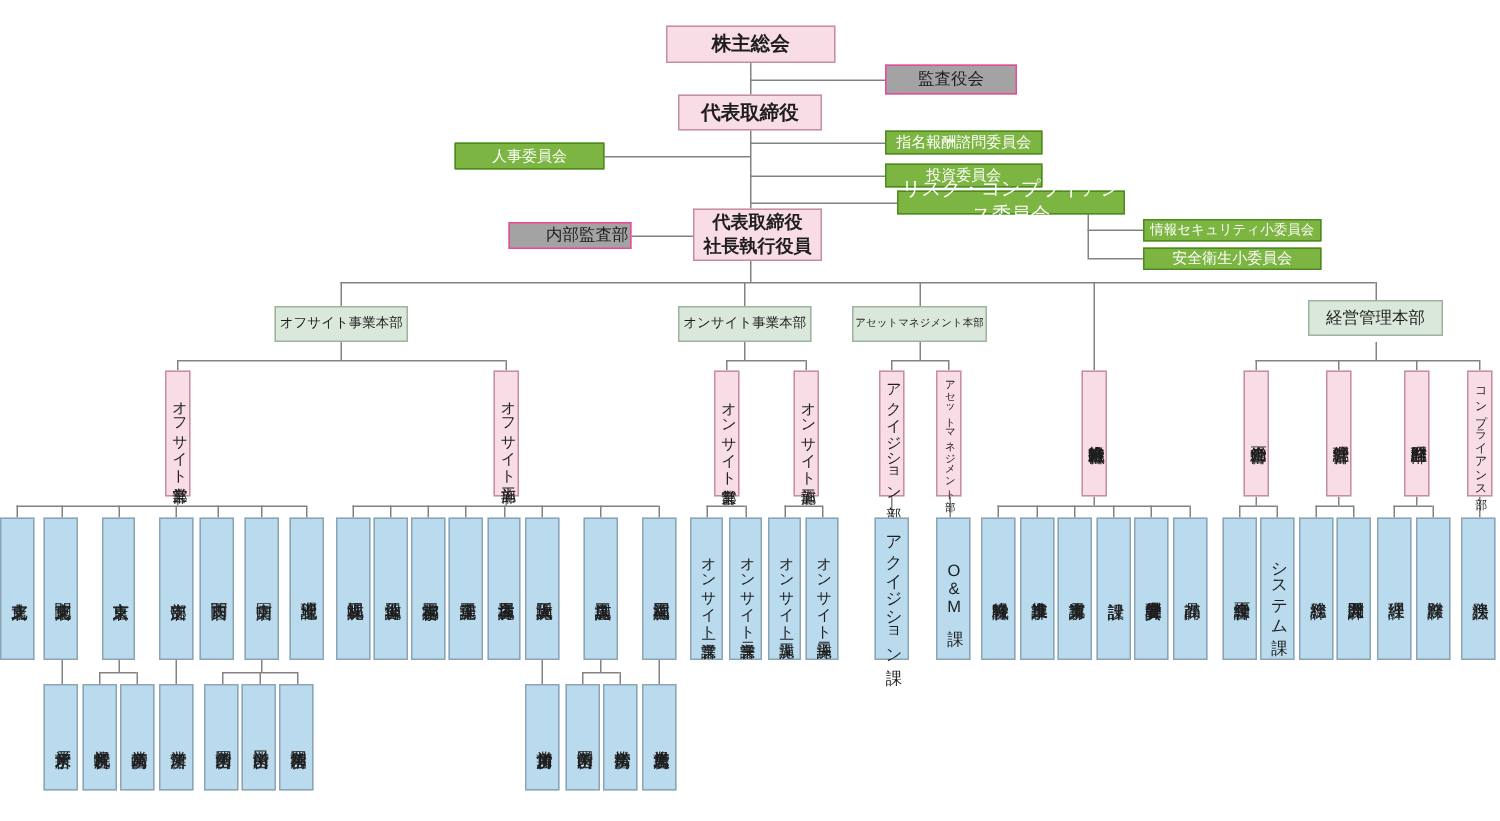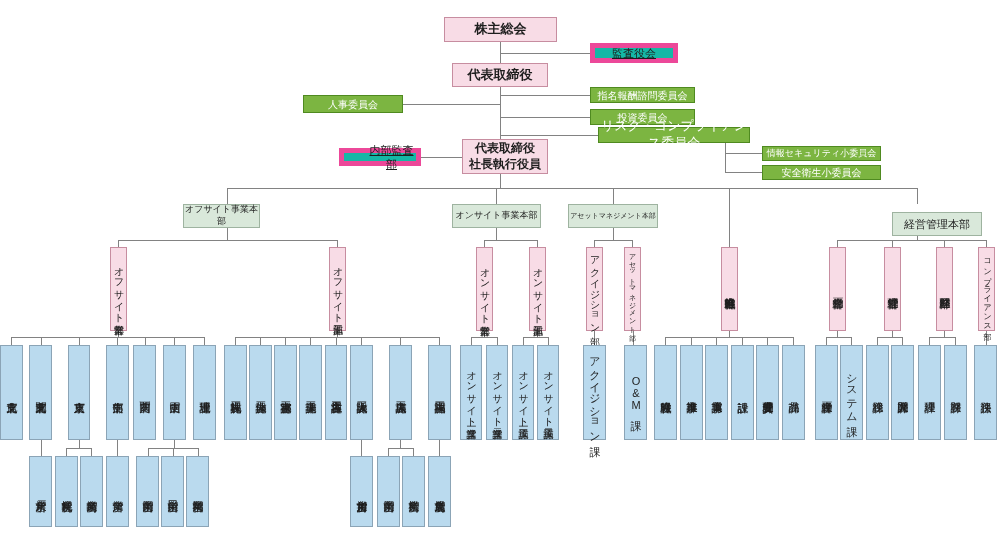--- a/index.html
+++ b/index.html
@@ -10,21 +10,21 @@
   .box{
     position:absolute;box-sizing:border-box;
     display:flex;align-items:center;justify-content:center;
     text-align:center;color:#1e1e1e;line-height:1.3;white-space:pre-line;
   }
   .vert{writing-mode:vertical-rl;text-orientation:upright;line-height:1;}
   .bold{font-weight:bold;}
   .pink{background:#f8dce6;border:1px solid #c78da0;}
   .green{background:#7cb541;border:1px solid #4f8a20;color:#ffffff;}
   .lightgreen{background:#d9e8da;border:1px solid #9eb3a0;}
-  .lavender{background:#14b8a6;border:5px solid #ec4899;text-decoration:underline;}
+  .lavender{background:#a3a3a3;border:1px solid #ec4899;}
   .blue{background:#badaee;border:1px solid #8ba4b6;}
   .ln{position:absolute;background:#828282;}
 </style>
 </head>
 <body>
 
 <div class="canvas">
     <div class="ln" style="left: 500px; top: 53px; width: 90px; height: 1px;"></div>
     <div class="ln" style="left: 403px; top: 104px; width: 97px; height: 1px;"></div>
     <div class="ln" style="left: 500px; top: 95px; width: 90px; height: 1px;"></div>
@@ -131,24 +131,24 @@
     <div class="box pink bold" style="left: 452px; top: 63px; width: 96px; height: 24px; font-size: 13px;">代表取締役</div>
     <div class="box green" style="left: 303px; top: 95px; width: 100px; height: 18px; font-size: 10px;">人事委員会</div>
     <div class="box green" style="left: 590px; top: 87px; width: 105px; height: 16px; font-size: 10px;">指名報酬諮問委員会</div>
     <div class="box green" style="left: 590px; top: 109px; width: 105px; height: 16px; font-size: 10px;">投資委員会</div>
     <div class="box green" style="left: 598px; top: 127px; width: 152px; height: 16px; font-size: 13px;">リスク・コンプライアンス委員会</div>
     <div class="box green" style="left: 762px; top: 146px; width: 119px; height: 15px; font-size: 9px;">情報セキュリティ小委員会</div>
     <div class="box green" style="left: 762px; top: 165px; width: 119px; height: 15px; font-size: 10px;">安全衛生小委員会</div>
     <div class="box lavender" style="left: 339px; top: 148px; width: 82px; height: 18px; font-size: 11px; padding-left: 23px;">内部監査部</div>
     <div class="box pink bold" style="left: 462px; top: 139px; width: 86px; height: 35px; font-size: 12px;">代表取締役
 社長執行役員</div>
-    <div class="box lightgreen" style="left: 183px; top: 204px; width: 77px; height: 24px; font-size: 9px;">オフサイト事業本部</div>
+    <div class="box lightgreen" style="left: 183px; top: 204px; width: 89px; height: 24px; font-size: 9px;">オフサイト事業本部</div>
     <div class="box lightgreen" style="left: 452px; top: 204px; width: 89px; height: 24px; font-size: 9px;">オンサイト事業本部</div>
     <div class="box lightgreen" style="left: 568px; top: 204px; width: 90px; height: 24px; font-size: 7px;">アセットマネジメント本部</div>
-    <div class="box lightgreen" style="left: 872px; top: 212px; width: 90px; height: 24px; font-size: 11px; margin-left: 20px;">経営管理本部</div>
+    <div class="box lightgreen" style="left: 872px; top: 200px; width: 90px; height: 24px; font-size: 11px;">経営管理本部</div>
     <div class="box pink vert" style="left: 110px; top: 247px; width: 17px; height: 84px; font-size: 10px;">オフサイト営業部</div>
     <div class="box pink vert" style="left: 329px; top: 247px; width: 17px; height: 84px; font-size: 10px;">オフサイト施工部</div>
     <div class="box pink vert" style="left: 476px; top: 247px; width: 17px; height: 84px; font-size: 10px;">オンサイト営業部</div>
     <div class="box pink vert" style="left: 529px; top: 247px; width: 17px; height: 84px; font-size: 10px;">オンサイト施工部</div>
     <div class="box pink vert" style="left: 586px; top: 247px; width: 17px; height: 84px; font-size: 10px;">アクイジション部</div>
     <div class="box pink vert" style="left: 624px; top: 247px; width: 17px; height: 84px; font-size: 7px;">アセットマネジメント部</div>
     <div class="box pink vert" style="left: 721px; top: 247px; width: 17px; height: 84px; font-size: 11px;">経営戦略推進部</div>
     <div class="box pink vert" style="left: 829px; top: 247px; width: 17px; height: 84px; font-size: 11px;">経営企画部</div>
     <div class="box pink vert" style="left: 884px; top: 247px; width: 17px; height: 84px; font-size: 11px;">経営管理部</div>
     <div class="box pink vert" style="left: 936px; top: 247px; width: 17px; height: 84px; font-size: 11px;">経理財務部</div>

